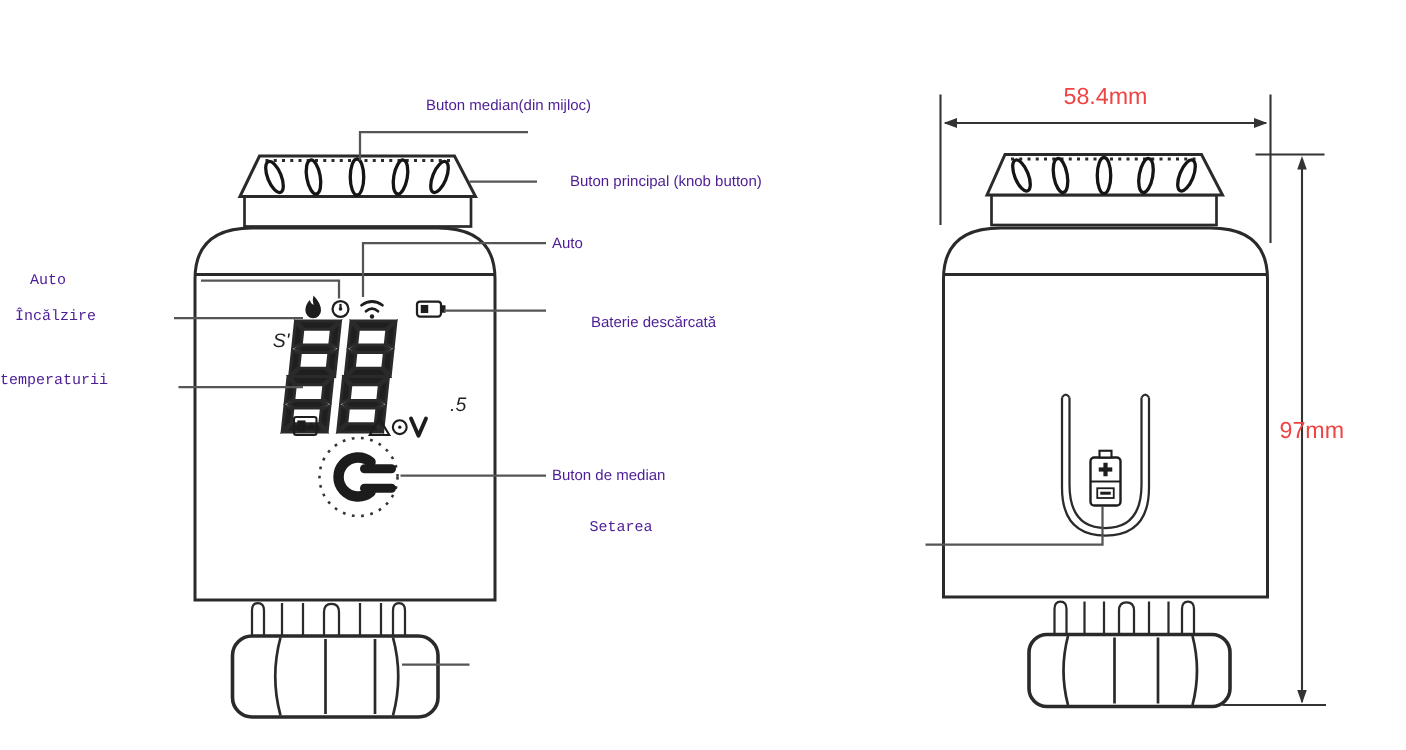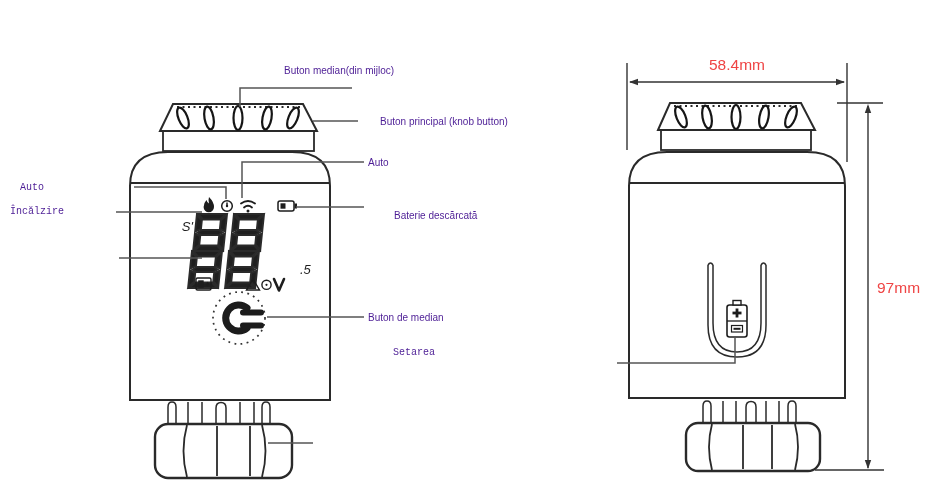--- a/index.html
+++ b/index.html
@@ -219,21 +219,22 @@
   </g>
 </svg>
 
 <div class="lbl" style="left:284px;top:61px;">Buton median(din mijloc)</div>
 <div class="lbl" style="left:380px;top:112px;">Buton principal (knob button)</div>
 <div class="lbl" style="left:368px;top:153px;">Auto</div>
 <div class="lbl" style="left:368px;top:206px;margin-left:26px;">Baterie descărcată</div>
 <div class="lbl r" style="left:20px;top:178px;width:112px;">Auto</div>
 <div class="lbl r" style="left:10px;top:202px;width:102px;">Încălzire</div>
 <div class="lbl r" style="left:0px;top:245px;width:116px;">
+  <div>temperaturii</div>
 </div>
 <div class="lbl" style="left:368px;top:308px;">Buton de median</div>
 <div class="lbl r" style="left:393px;top:343px;width:220px;">
   <div>Setarea</div>
 </div>
 <div class="lbl dim c" style="left:627px;top:55px;width:220px;">58.4mm</div>
-<div class="lbl dim" style="left:877px;top:278px;">97mm</div>
+<div class="lbl dim" style="left:853px;top:278px;">97mm</div>
 
 </div>
 
 </body></html>

